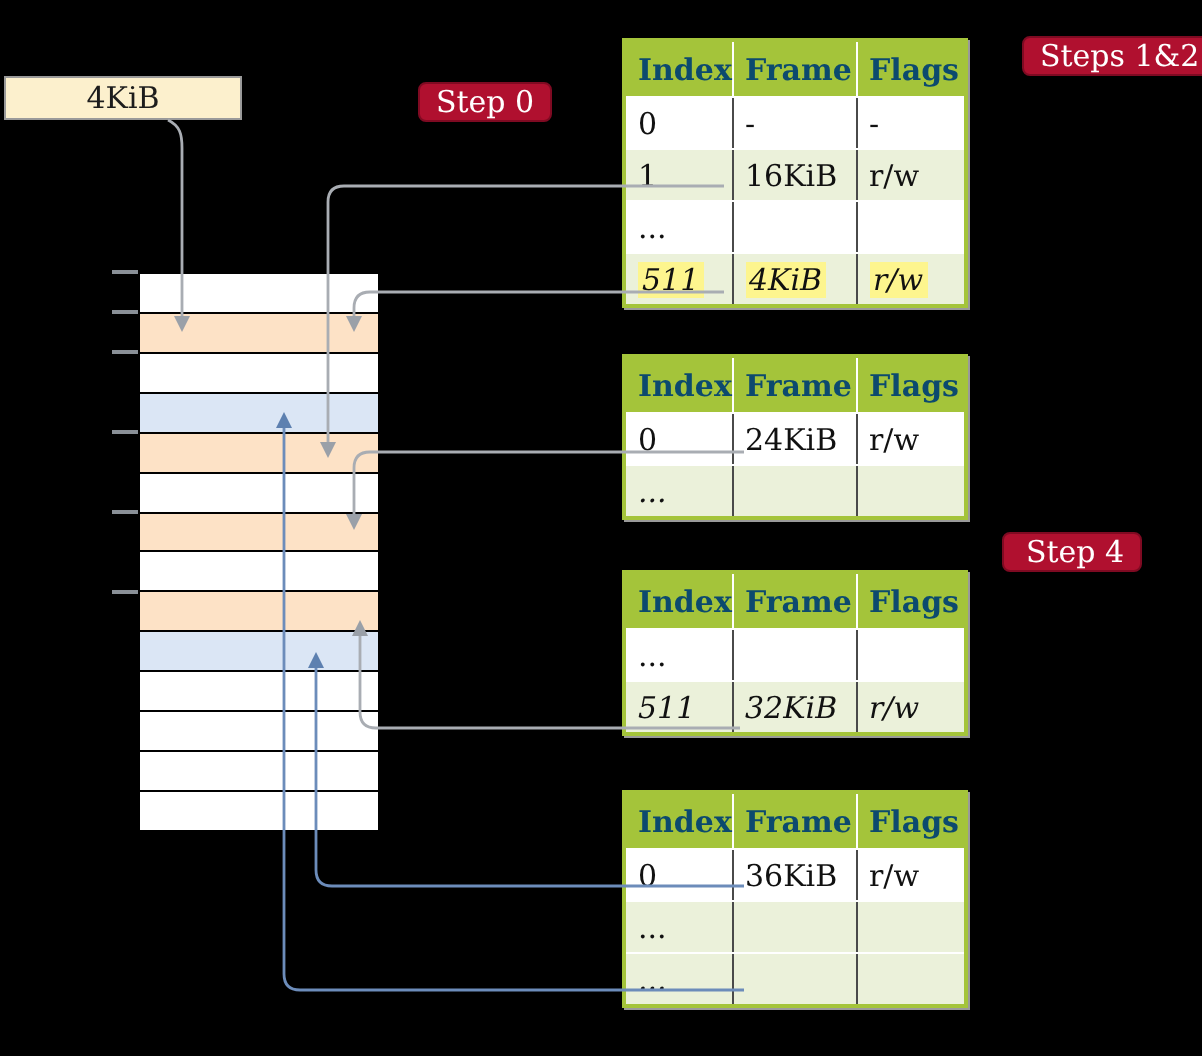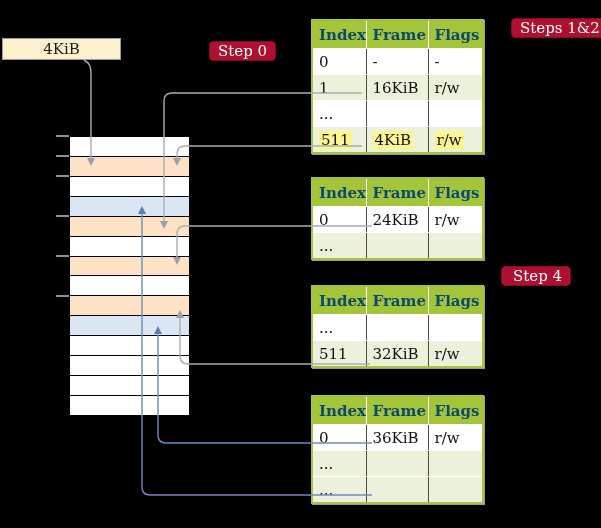--- a/index.html
+++ b/index.html
@@ -23,21 +23,21 @@
   
   table.ptable{position:absolute;left:311px;width:171px;border-collapse:collapse;table-layout:fixed;
                background:#fff;border:2px solid #a4c43a;box-shadow:1px 1px 0 rgba(205,205,205,.75);
                font-size:15px;color:#111;}
   table.ptable th{background:#a4c43a;color:#0c4a6e;font-weight:bold;text-align:left;height:27px;
                   padding:0 0 0 6px;border-right:1px solid #fff;border-bottom:1px solid #fff;}
   table.ptable th:last-child{border-right:none;}
   table.ptable td{height:25px;padding:0 0 0 6px;border-right:1px solid #4a4a4a;
                   border-bottom:1px solid #fff;background:#fff;}
   table.ptable td:last-child{border-right:none;}
-  table.ptable tr:last-child td{border-bottom:none;}
+  table.ptable tr:last-child td{border-bottom:none;font-style:italic;}
   table.ptable tr.alt td{background:#ebf1da;}
   .hl{background:#fdf58e;padding:0 2px;}
   svg.overlay{position:absolute;left:0;top:0;width:601px;height:528px;pointer-events:none;}
   svg .gline{fill:none;stroke:#a9adb3;stroke-width:1.4;}
   svg .bline{fill:none;stroke:#6c8cba;stroke-width:1.4;}
   svg .ghead{fill:#9aa0a8;}
   svg .bhead{fill:#5d80b0;}
 </style>
 </head>
 <body>

